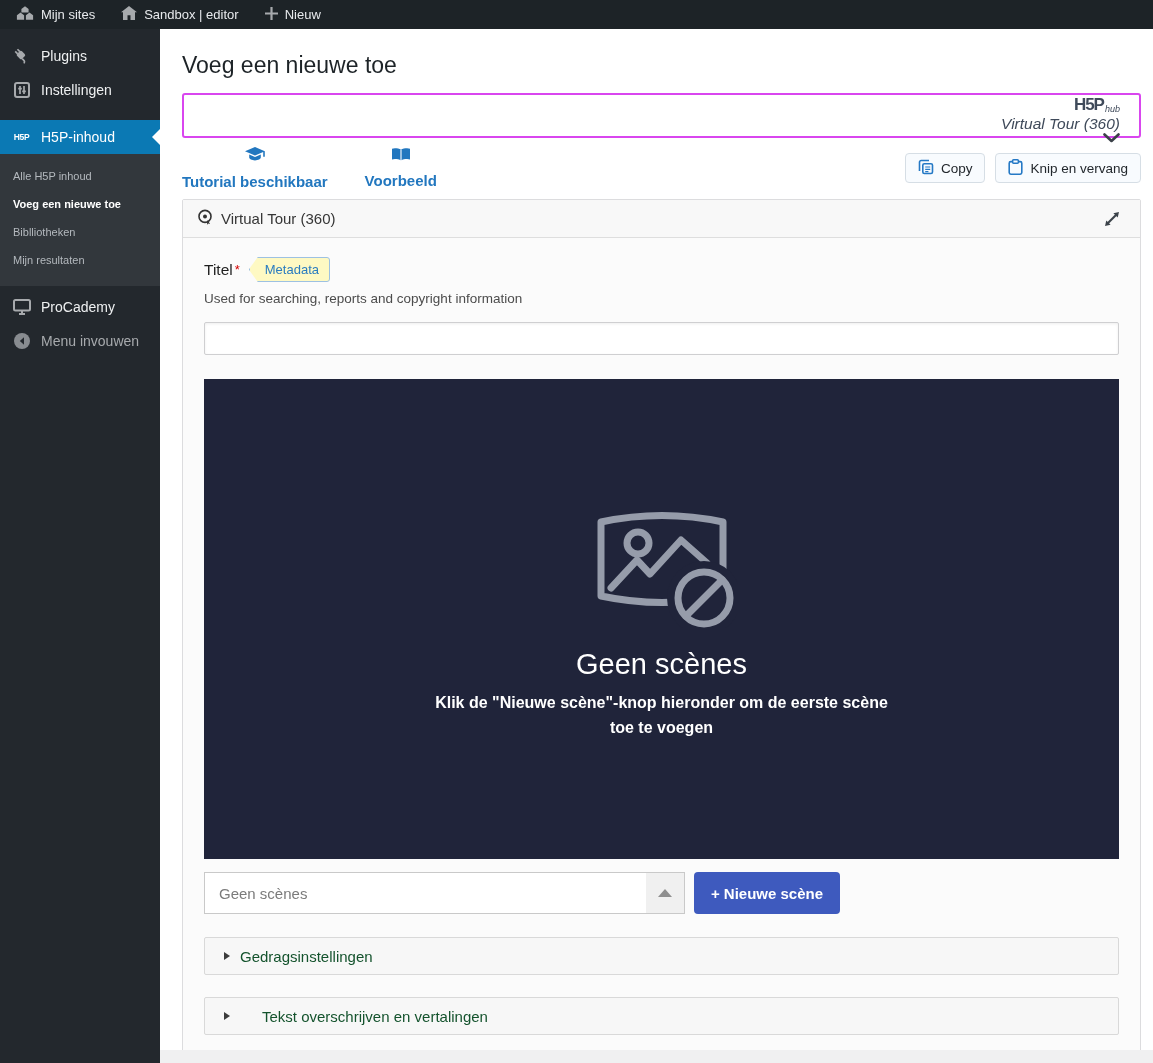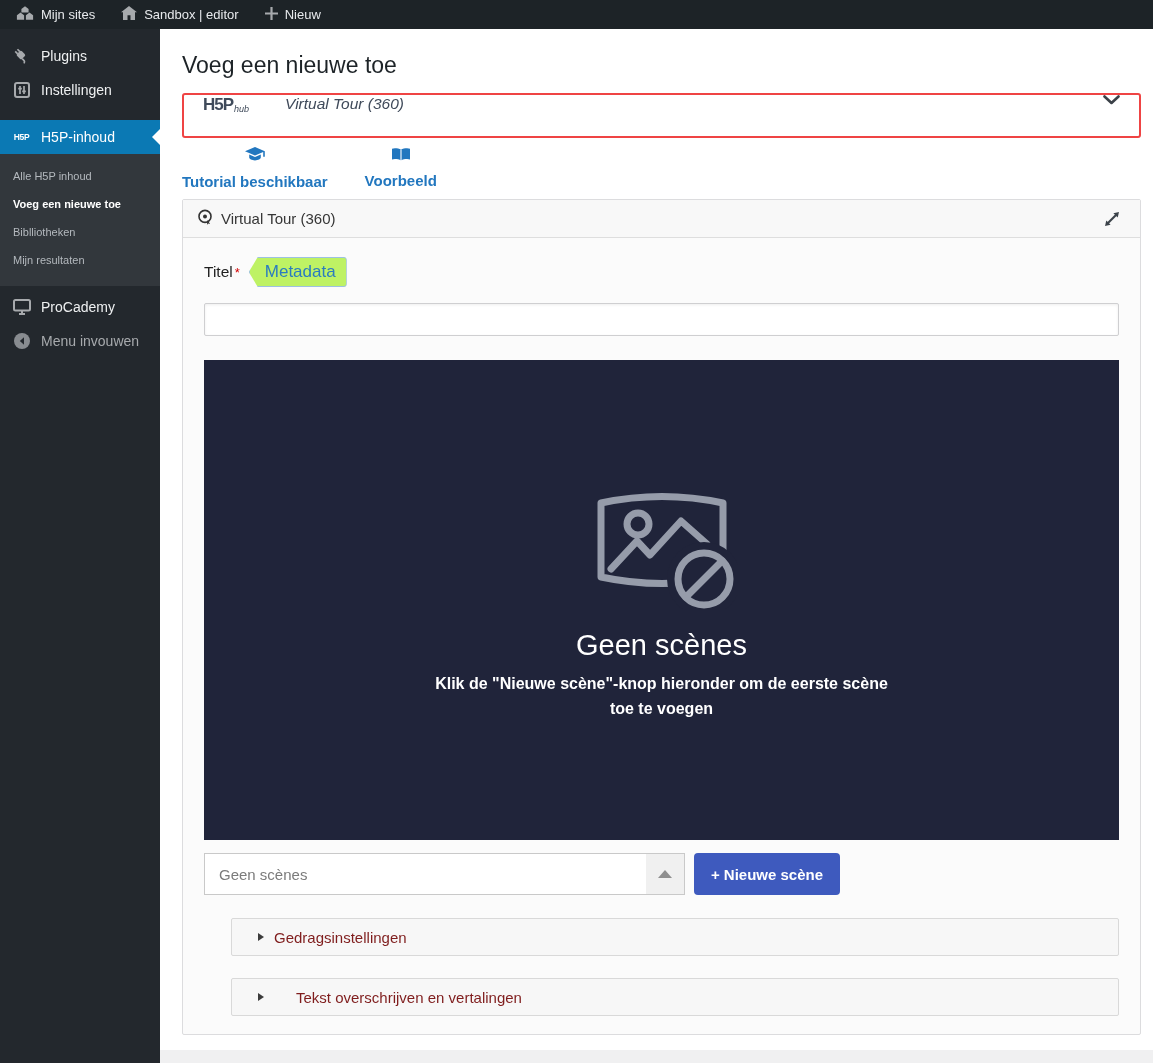--- a/index.html
+++ b/index.html
@@ -32,22 +32,22 @@
   .sub-item{height:28px;display:flex;align-items:center;padding-left:13px;
     color:#b4b9be;font-size:11px;cursor:pointer;}
   .sub-item.current{color:#fff;font-weight:700;}
   .side-item.dim{color:#a7aaad;}
 
   
   .content{position:absolute;top:29px;left:160px;right:0;bottom:0;background:#fff;
     padding:0 12px 0 22px;box-sizing:border-box;}
   .page-title{font-size:23px;font-weight:400;color:#1d2327;margin:21px 0 0;line-height:30px;}
 
-  .hub-select{margin-top:13px;height:41px;border:2px solid #ef4444;border-radius:3px;
-    background:#fff;display:flex;align-items:flex-start;padding:0 19px;cursor:pointer;}
+  .hub-select{margin-top:13px;height:41px;border:2px solid #d946ef;border-radius:3px;
+    background:#fff;display:flex;align-items:flex-end;padding:0 19px;cursor:pointer;flex-direction:column;}
   .hub-logo{color:#3f4a5a;white-space:nowrap;}
   .hub-logo-main{font-weight:800;font-size:17px;letter-spacing:-1px;}
   .hub-logo-sub{font-size:9px;font-style:italic;vertical-align:-2px;margin-left:1px;}
   .hub-selected{margin-left:36px;font-style:italic;font-size:15.5px;color:#3f4a5a;}
   .hub-chevron{margin-left:auto;display:flex;}
 
   .links-row{margin-top:14px;display:flex;align-items:center;height:32px;}
   .h5p-link{display:flex;align-items:center;gap:8px;color:#2277bf;font-size:15px;
     font-weight:600;cursor:pointer;flex-direction:column;}
   .h5p-link.example{margin-left:37px;}
@@ -59,21 +59,21 @@
   
   .panel{margin-top:15px;border:1px solid #dcdcde;border-radius:2px;background:#fbfbfb;}
   .panel-header{height:37px;background:#f8f8f8;border-bottom:1px solid #dedede;
     display:flex;align-items:center;padding:0 14px;font-size:15px;color:#363636;gap:8px;}
   .expand-btn{margin-left:auto;display:flex;cursor:pointer;padding:4px;}
   .panel-body{padding:19px 21px 18px;}
 
   .label-row{display:flex;align-items:center;}
   .field-label{font-size:15.5px;font-weight:500;color:#1f1f1f;}
   .req{color:#d40000;font-size:13px;vertical-align:super;margin-left:2px;}
-  .metadata-btn{margin-left:9px;font-size:17px;color:#2a7cc0;background:#bef264;
+  .metadata-btn{margin-left:9px;font-size:13px;color:#2a7cc0;background:#fef9c3;
     border:1px solid #9dc1e2;padding:4px 10px 4px 15px;border-radius:3px;cursor:pointer;
     clip-path:polygon(9px 0,100% 0,100% 100%,9px 100%,0 50%);}
   .field-desc{margin-top:9px;font-size:13.5px;color:#4c4c4c;}
   .title-input{margin-top:16px;width:100%;height:33px;box-sizing:border-box;
     border:1px solid #cfcfd1;border-radius:2px;background:#fff;
     box-shadow:inset 0 1px 3px rgba(0,0,0,.07);font-size:14px;padding:0 10px;outline:none;}
 
   .scene-preview{margin-top:24px;height:480px;background:#20243a;display:flex;
     flex-direction:column;align-items:center;justify-content:center;text-align:center;color:#fff;}
   .empty-heading{font-size:29px;font-weight:400;margin:16px 0 0;}
@@ -85,22 +85,22 @@
   .scene-select-text{padding-left:14px;color:#7b7b7b;font-size:15px;}
   .select-toggle{margin-left:auto;width:38px;height:100%;background:#f0f0f0;
     display:flex;align-items:center;justify-content:center;cursor:pointer;}
   .tri-up{width:0;height:0;border-left:7px solid transparent;border-right:7px solid transparent;
     border-bottom:8px solid #8f8f8f;}
   .new-scene-btn{margin-left:9px;width:146px;height:42px;background:#3e5abe;color:#fff;
     font-weight:700;font-size:15px;border:none;border-radius:4px;display:flex;
     align-items:center;justify-content:center;cursor:pointer;}
 
   .accordion{height:38px;box-sizing:border-box;background:#f7f7f7;border:1px solid #d9d9d9;
-    border-radius:2px;display:flex;align-items:center;padding:0 26px;gap:10px;
-    font-size:15px;color:#7f1d1d;cursor:pointer;margin-left:27px;}
+    border-radius:2px;display:flex;align-items:center;padding:0 19px;gap:10px;
+    font-size:15px;color:#14532d;cursor:pointer;}
   .accordion.a1{margin-top:23px;}
   .accordion.a2{margin-top:22px;gap:32px;}
   .tri-right{width:0;height:0;border-left:6px solid #3c3c3c;
     border-top:4.5px solid transparent;border-bottom:4.5px solid transparent;}
 
   .footer-strip{position:absolute;left:0;right:0;bottom:0;height:13px;background:#f0f0f1;}
 </style>
 </head>
 <body>
 
@@ -219,20 +219,41 @@
       </span>
       <span class="h5p-link example">
         <span>
           <svg width="18" height="13" viewBox="0 0 18 13" fill="#2277bf">
               <path d="M9 1.6C7.5.5 5 .2 3 .2 1.8.2.8.4 0 .7v10.7c.8-.3 1.8-.5 3-.5 2 0 4.5.4 6 1.4 1.5-1 4-1.4 6-1.4 1.2 0 2.2.2 3 .5V.7c-.8-.3-1.8-.5-3-.5-2 0-4.5.3-6 1.4z"></path>
               <path d="M9 1.6v10.7" stroke="#fff" stroke-width="1.1"></path>
             </svg>
         </span>
         <span>Voorbeeld</span>
       </span>
+      <span class="action-buttons">
+        <span class="soft-btn">
+          <span>
+            <svg width="16" height="16" viewBox="0 0 16 16" fill="none" stroke="#2579c5" stroke-width="1.6">
+                <path d="M11 1.5H3.2A1.7 1.7 0 001.5 3.2V12"></path>
+                <rect x="4.8" y="4.8" width="9.7" height="9.7" rx="1.5"></rect>
+                <path d="M7.2 8h5M7.2 10.3h5M7.2 12.6h3.2" stroke-width="1.2"></path>
+              </svg>
+          </span>
+          <span>Copy</span>
+        </span>
+        <span class="soft-btn">
+          <span>
+            <svg width="15" height="16" viewBox="0 0 15 16" fill="none" stroke="#2579c5" stroke-width="1.6">
+                <rect x="1.2" y="2.6" width="12.6" height="12.6" rx="1.6"></rect>
+                <rect x="4.6" y="0.8" width="5.8" height="3.4" rx="1" fill="#f8fbfe"></rect>
+              </svg>
+          </span>
+          <span>Knip en vervang</span>
+        </span>
+      </span>
     </div>
 
     <div class="panel">
       <div class="panel-header">
         <span>
           <svg width="16" height="16" viewBox="0 0 16 16">
               <circle cx="8" cy="7.4" r="6" fill="none" stroke="#333" stroke-width="1.6"></circle>
               <circle cx="8" cy="7.4" r="2" fill="#333"></circle>
               <path d="M10.5 11l2.6 4-2-.4-1.2 1.4z" fill="#333"></path>
             </svg>
@@ -246,20 +267,21 @@
             </svg>
         </span>
       </div>
 
       <div class="panel-body">
         <div class="label-row">
           <span class="field-label">Titel</span>
           <span class="req">*</span>
           <span class="metadata-btn">Metadata</span>
         </div>
+        <div class="field-desc">Used for searching, reports and copyright information</div>
         <input class="title-input" type="text" style="">
 
         <div class="scene-preview">
           <span>
             <svg width="152" height="130" viewBox="0 0 152 130" fill="none" stroke="#969caa" stroke-width="7" stroke-linecap="round" stroke-linejoin="round">
               <path d="M15 24 Q76 11 137 24 V98 Q76 111 15 98 Z"></path>
               <circle cx="52" cy="45" r="11"></circle>
               <polyline points="25,90 51,62 64,76 95,42 121,65"></polyline>
               <circle cx="118" cy="100" r="37" fill="#20243a" stroke="none"></circle>
               <circle cx="118" cy="100" r="26"></circle>

